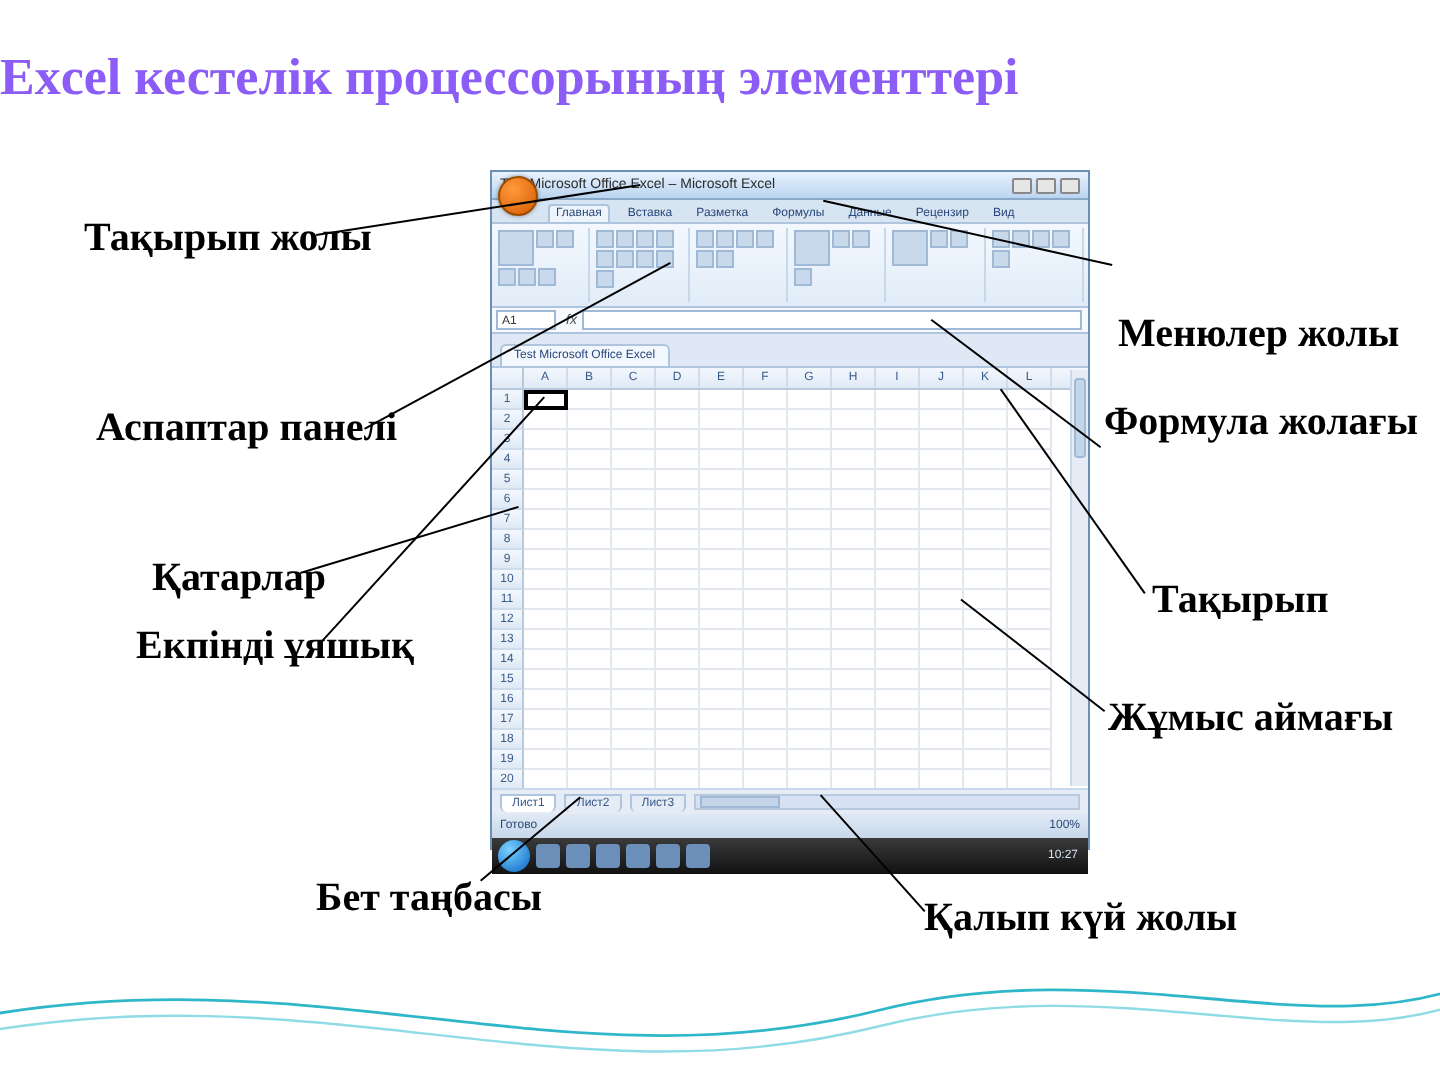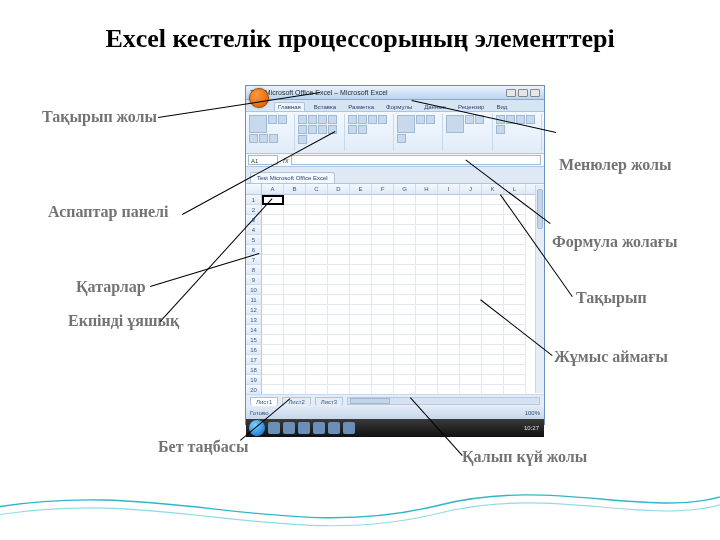--- a/index.html
+++ b/index.html
@@ -20,29 +20,29 @@
     bottom: 0;
     height: 70px;
     pointer-events: none;
   }
   .wave svg { width: 100%; height: 100%; }
   .title {
     position: absolute;
     top: 24px;
     left: 0;
     right: 0;
-    text-align: center;
+    text-align: left;
     font-size: 26px;
+    color: #8b5cf6;
+    font-weight: bold;
+  }
+  .label {
+    position: absolute;
+    font-size: 20px;
     color: #000000;
-    font-weight: bold;
-  }
-  .label {
-    position: absolute;
-    font-size: 16px;
-    color: #737373;
     font-weight: bold;
     white-space: nowrap;
   }
   
   .excel {
     position: absolute;
     left: 245px;
     top: 85px;
     width: 300px;
     height: 340px;
@@ -296,21 +296,21 @@
 
 <div class="title">Excel кестелік процессорының элементтері</div>
 
 <div class="label" style="left:42px; top:108px;">Тақырып жолы</div>
 <div class="label" style="left:48px; top:203px;">Аспаптар панелі</div>
 <div class="label" style="left:76px; top:278px;">Қатарлар</div>
 <div class="label" style="left:40px; top:312px;margin-left:28px;">Екпінді ұяшық</div>
 <div class="label" style="left:158px; top:438px;">Бет таңбасы</div>
 
 <div class="label" style="left:559px; top:125px;margin-top:31px;">Менюлер жолы</div>
-<div class="label" style="left:552px; top:233px;">Формула жолағы</div>
+<div class="label" style="left:552px; top:200px;">Формула жолағы</div>
 <div class="label" style="left:576px; top:289px;">Тақырып</div>
 <div class="label" style="left:554px; top:348px;">Жұмыс аймағы</div>
 <div class="label" style="left:462px; top:448px;">Қалып күй жолы</div>
 
 <div class="excel">
   <div class="office-btn"></div>
   <div class="win-title">
     <span class="wt">Test Microsoft Office Excel – Microsoft Excel</span>
     <span class="wbtns">
         <span></span>

